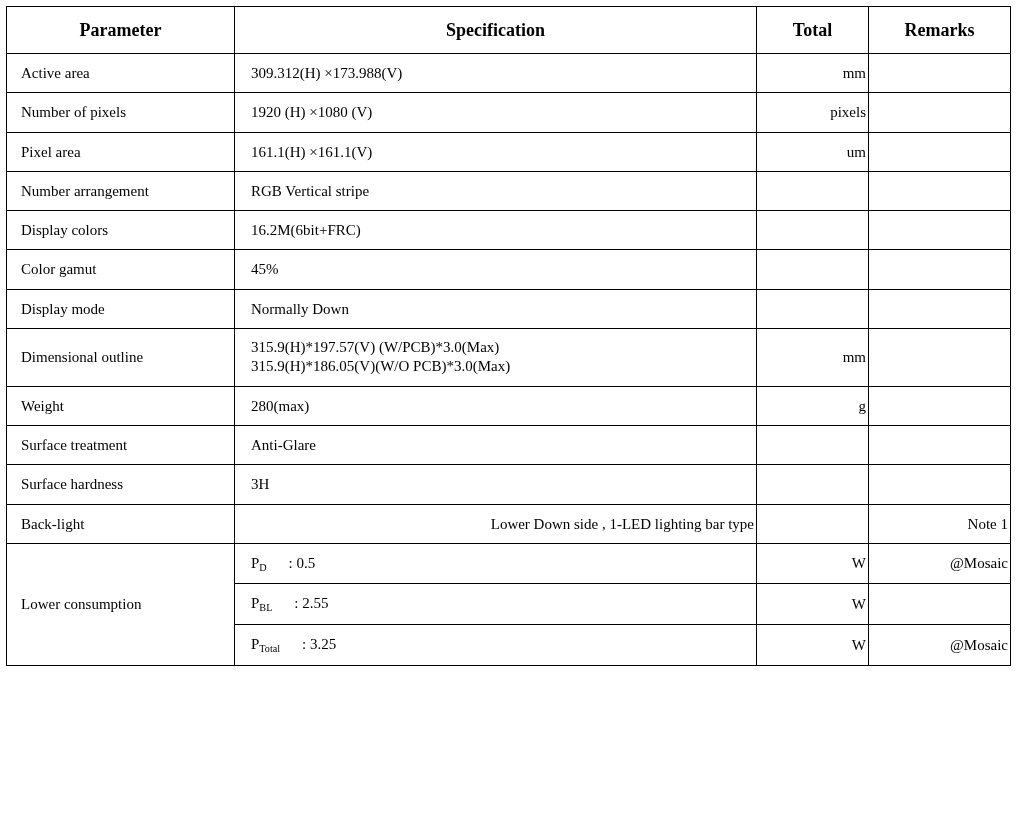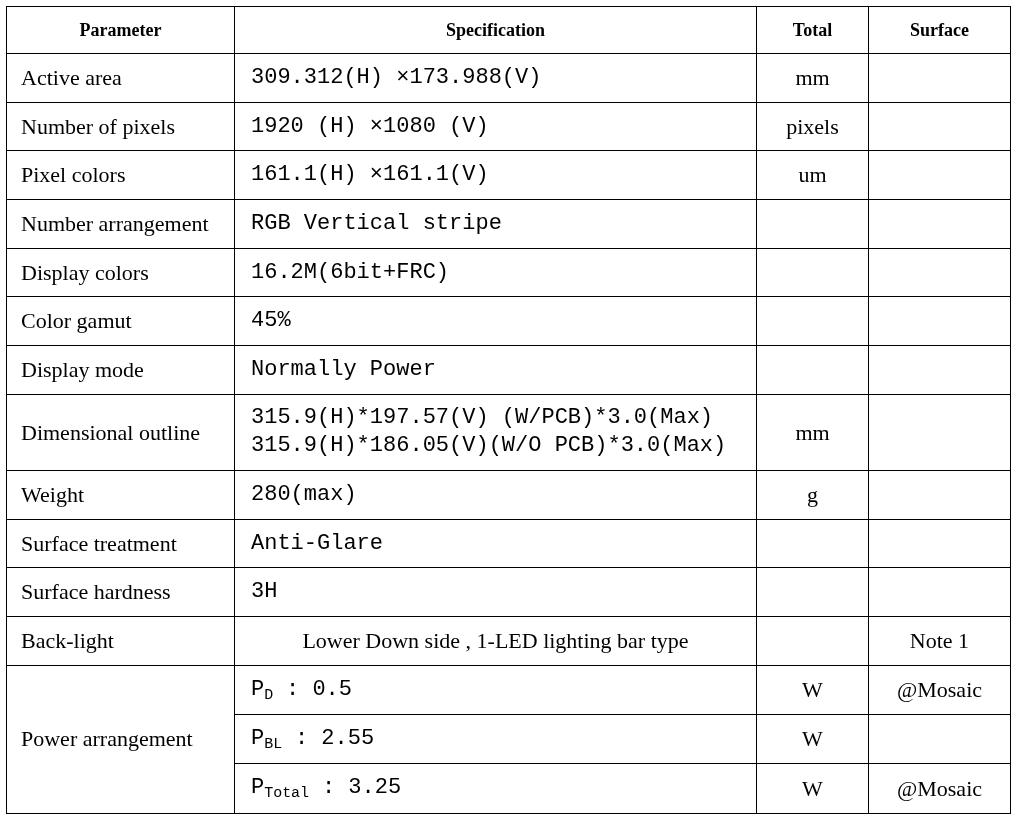--- a/index.html
+++ b/index.html
@@ -36,40 +36,39 @@
   .c-unit    { width: 112px; }
   .c-remarks { width: 142px; }
 
   th {
     font-weight: bold;
     font-size: 18px;
     text-align: center;
     height: 46px;
   }
   td {
-    font-size: 22px;
+    font-size: 15px;
   }
   .cell {
     padding: 9px 10px;
     line-height: 1.35;
   }
   .cell.center {
-    text-align: center;
+    text-align: right;
     padding-left: 2px;
     padding-right: 2px;
   }
   .cell.left {
     text-align: left;
   }
   .param-cell {
     padding-left: 14px;
   }
   .spec-cell {
     padding-left: 16px;
-    font-family: Liberation Mono, monospace;
   }
   .two-line {
     line-height: 1.3;
     white-space: pre-line;
   }
   sub {
     font-size: 0.68em;
     vertical-align: -0.28em;
   }
   .pw-label {
@@ -92,21 +91,21 @@
       <col class="c-param">
       <col class="c-spec">
       <col class="c-unit">
       <col class="c-remarks">
     </colgroup>
     <thead>
       <tr>
         <th>Parameter</th>
         <th>Specification</th>
         <th>Total</th>
-        <th>Surface</th>
+        <th>Remarks</th>
       </tr>
     </thead>
     <tbody>
       <tr>
         <td>
             <div class="cell left param-cell">Active area</div>
           </td>
         <td>
             <div class="cell left spec-cell">309.312(H) ×173.988(V)</div>
           </td>
@@ -126,21 +125,21 @@
           </td>
         <td>
             <div class="cell center">pixels</div>
           </td>
         <td>
             <div class="cell center"></div>
           </td>
       </tr>
       <tr>
         <td>
-            <div class="cell left param-cell">Pixel colors</div>
+            <div class="cell left param-cell">Pixel area</div>
           </td>
         <td>
             <div class="cell left spec-cell">161.1(H) ×161.1(V)</div>
           </td>
         <td>
             <div class="cell center">um</div>
           </td>
         <td>
             <div class="cell center"></div>
           </td>
@@ -185,21 +184,21 @@
           </td>
         <td>
             <div class="cell center"></div>
           </td>
       </tr>
       <tr>
         <td>
             <div class="cell left param-cell">Display mode</div>
           </td>
         <td>
-            <div class="cell left spec-cell">Normally Power</div>
+            <div class="cell left spec-cell">Normally Down</div>
           </td>
         <td>
             <div class="cell center"></div>
           </td>
         <td>
             <div class="cell center"></div>
           </td>
       </tr>
       <tr class="rowtall">
         <td>
@@ -268,21 +267,21 @@
         <td>
             <div class="cell center"></div>
           </td>
         <td>
             <div class="cell center">Note 1</div>
           </td>
       </tr>
 
       <tr>
         <td rowspan="3">
-          <div class="cell left param-cell">Power arrangement</div>
+          <div class="cell left param-cell">Lower consumption</div>
         </td>
         <td>
           <div class="cell left spec-cell">
             <span class="pw-label"><span>P</span><sub>D</sub></span><span class="pw-sep">:</span>&nbsp;<span>0.5</span>
           </div>
         </td>
         <td>
             <div class="cell center">W</div>
           </td>
         <td>

